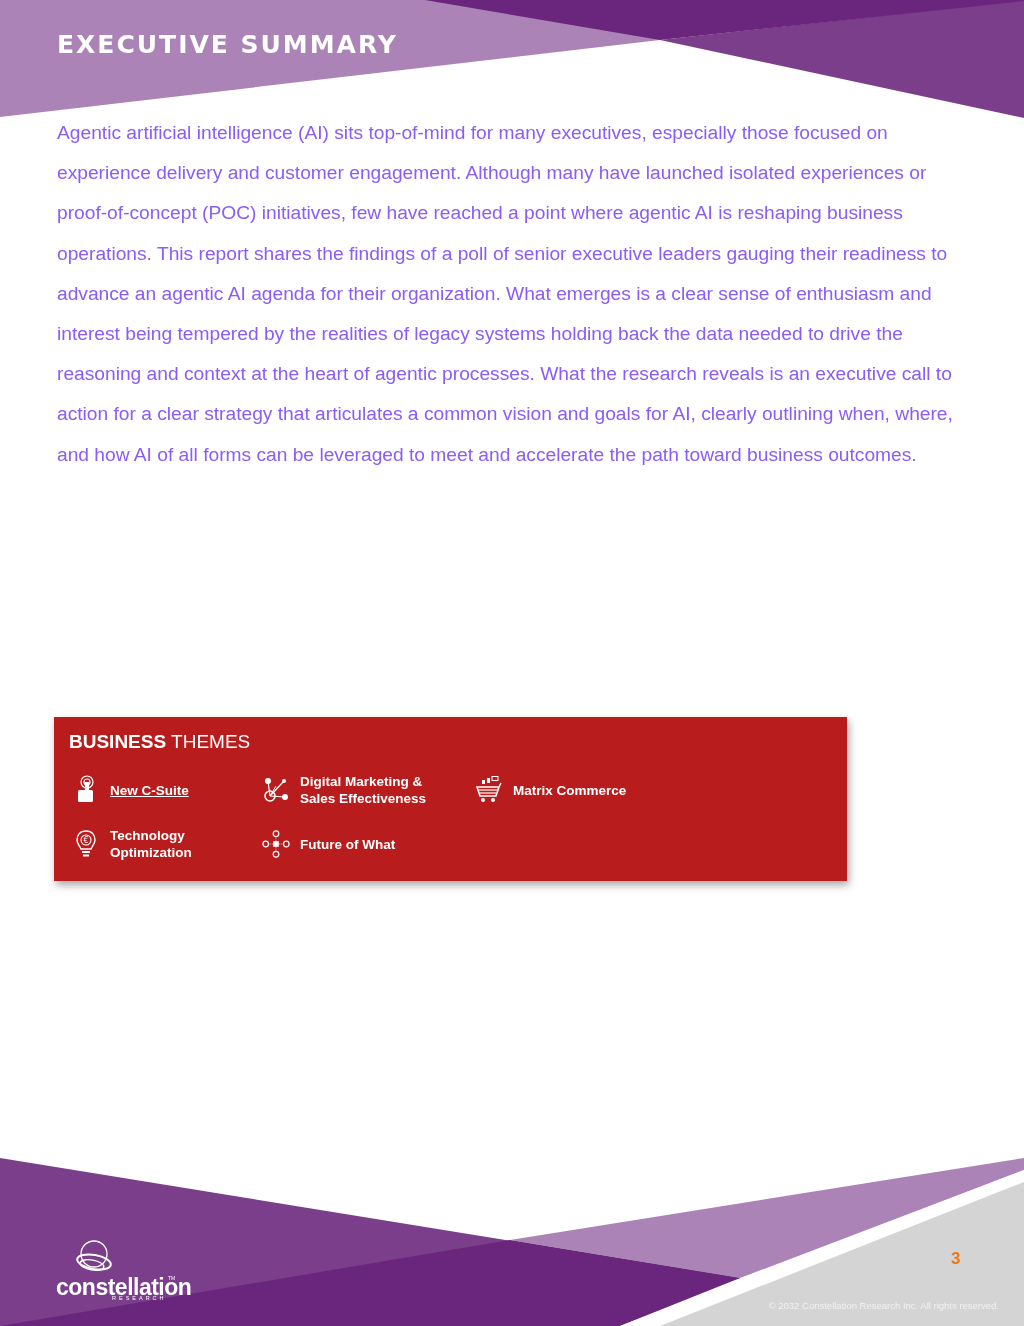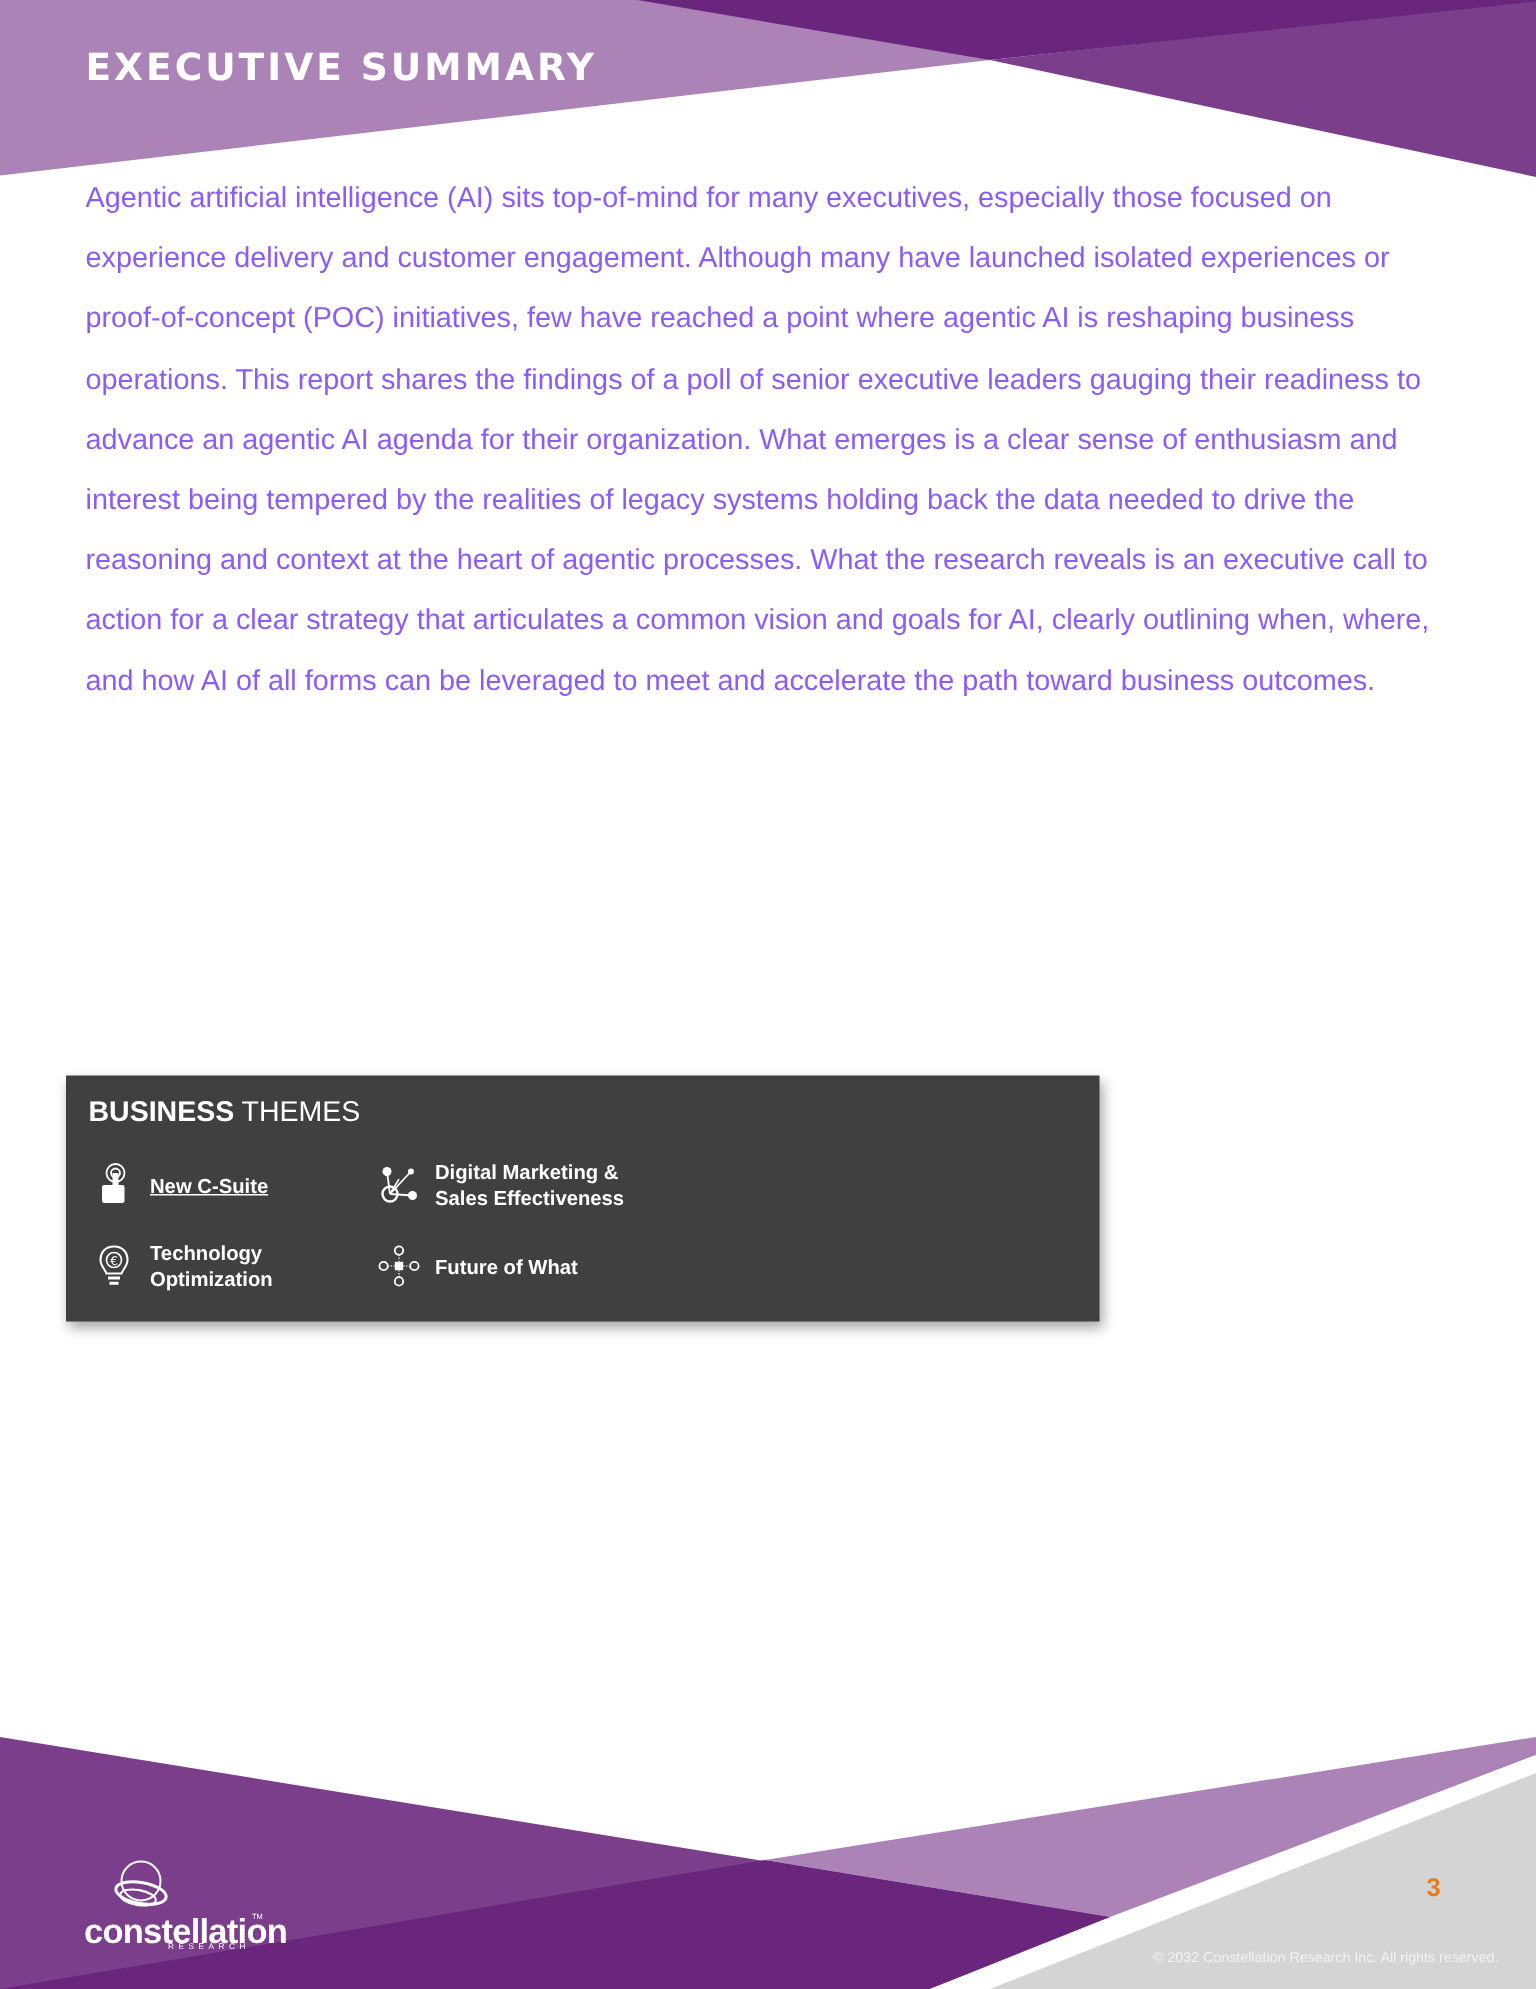--- a/index.html
+++ b/index.html
@@ -13,22 +13,22 @@
     position: absolute; left: 57px; top: 30px;
     color: #ffffff; font-family: "DejaVu Sans", sans-serif; font-weight: bold;
     font-size: 25px; letter-spacing: 2px; margin: 0; text-align: right;
   }
   .body-text {
     position: absolute; left: 57px; top: 113px; width: 915px;
     color: #8b5cf6; font-family: "Liberation Sans", sans-serif;
     font-size: 19.2px; line-height: 40.2px; margin: 0;
   }
   .themes {
-    position: absolute; left: 44px; top: 717px; width: 689px; height: 164px;
-    background: #404040;
+    position: absolute; left: 54px; top: 717px; width: 793px; height: 164px;
+    background: #b91c1c;
     box-shadow: 2px 4px 8px rgba(0,0,0,0.35);
     color: #ffffff;
   }
   .themes-title {
     position: absolute; left: 15px; top: 14px; font-size: 19px;
     font-family: "Liberation Sans", sans-serif;
   }
   .themes-title b { font-weight: bold; }
   .themes-title span.light { font-weight: normal; }
   .theme {
@@ -105,20 +105,36 @@
         <circle cx="6" cy="5" r="3" fill="#fff"></circle>
         <circle cx="22" cy="5" r="2" fill="#fff"></circle>
         <circle cx="23" cy="21" r="3" fill="#fff"></circle>
         <circle cx="8" cy="20" r="5" fill="none" stroke="#fff" stroke-width="1.6"></circle>
       </svg>
     </span>
     <span class="lbl">Digital Marketing &amp;
 Sales Effectiveness</span>
   </div>
 
+  <div class="theme" style="left:421px; top:53px;">
+    <span class="ico">
+      <svg width="28" height="28" viewBox="0 0 28 28">
+        <rect x="7" y="4" width="3" height="4" fill="#fff"></rect>
+        <rect x="12" y="2" width="3" height="5" fill="#fff"></rect>
+        <rect x="17" y="0.5" width="6" height="4" fill="none" stroke="#fff" stroke-width="1"></rect>
+        <path d="M2 11 L24 11 L21 20 L5 20 Z" fill="none" stroke="#fff" stroke-width="1.6"></path>
+        <line x1="4" y1="14" x2="22" y2="14" stroke="#fff" stroke-width="1.2"></line>
+        <line x1="5" y1="17" x2="21" y2="17" stroke="#fff" stroke-width="1.2"></line>
+        <line x1="24" y1="11" x2="26" y2="7" stroke="#fff" stroke-width="1.4"></line>
+        <circle cx="8" cy="24" r="2" fill="#fff"></circle>
+        <circle cx="18" cy="24" r="2" fill="#fff"></circle>
+      </svg>
+    </span>
+    <span class="lbl">Matrix Commerce</span>
+  </div>
 
   <div class="theme" style="left:18px; top:107px;">
     <span class="ico">
       <svg width="22" height="30" viewBox="0 0 22 30">
         <path d="M11 2 C5 2 2 6 2 11 C2 15 5 17 6 20 L16 20 C17 17 20 15 20 11 C20 6 17 2 11 2 Z" fill="none" stroke="#fff" stroke-width="1.4"></path>
         <circle cx="11" cy="11" r="5" fill="none" stroke="#fff" stroke-width="1.1"></circle>
         <text x="11" y="14" font-size="8" fill="#fff" text-anchor="middle" font-family="DejaVu Sans, sans-serif">€</text>
         <rect x="7" y="22" width="8" height="2" fill="#fff"></rect>
         <rect x="8" y="25.5" width="6" height="2" fill="#fff"></rect>
       </svg>

